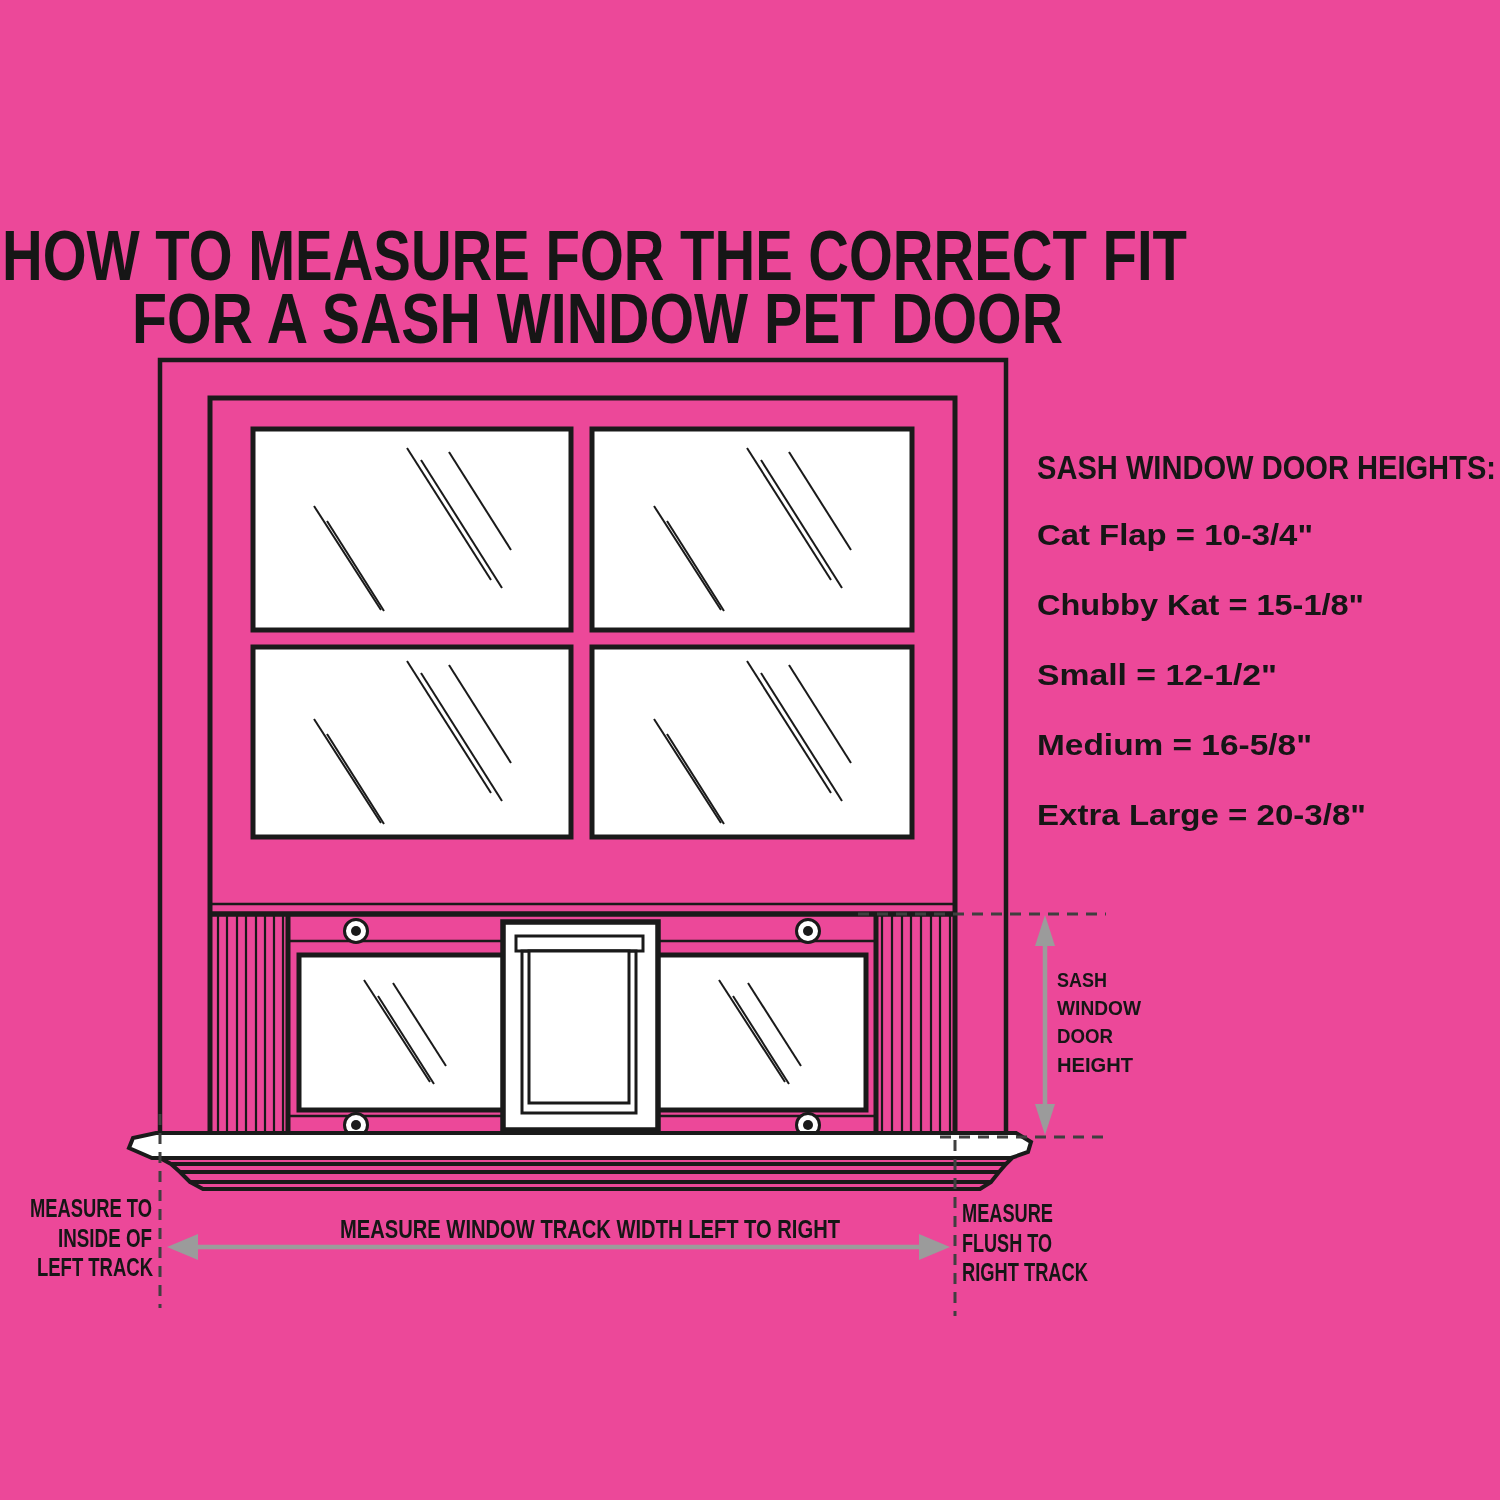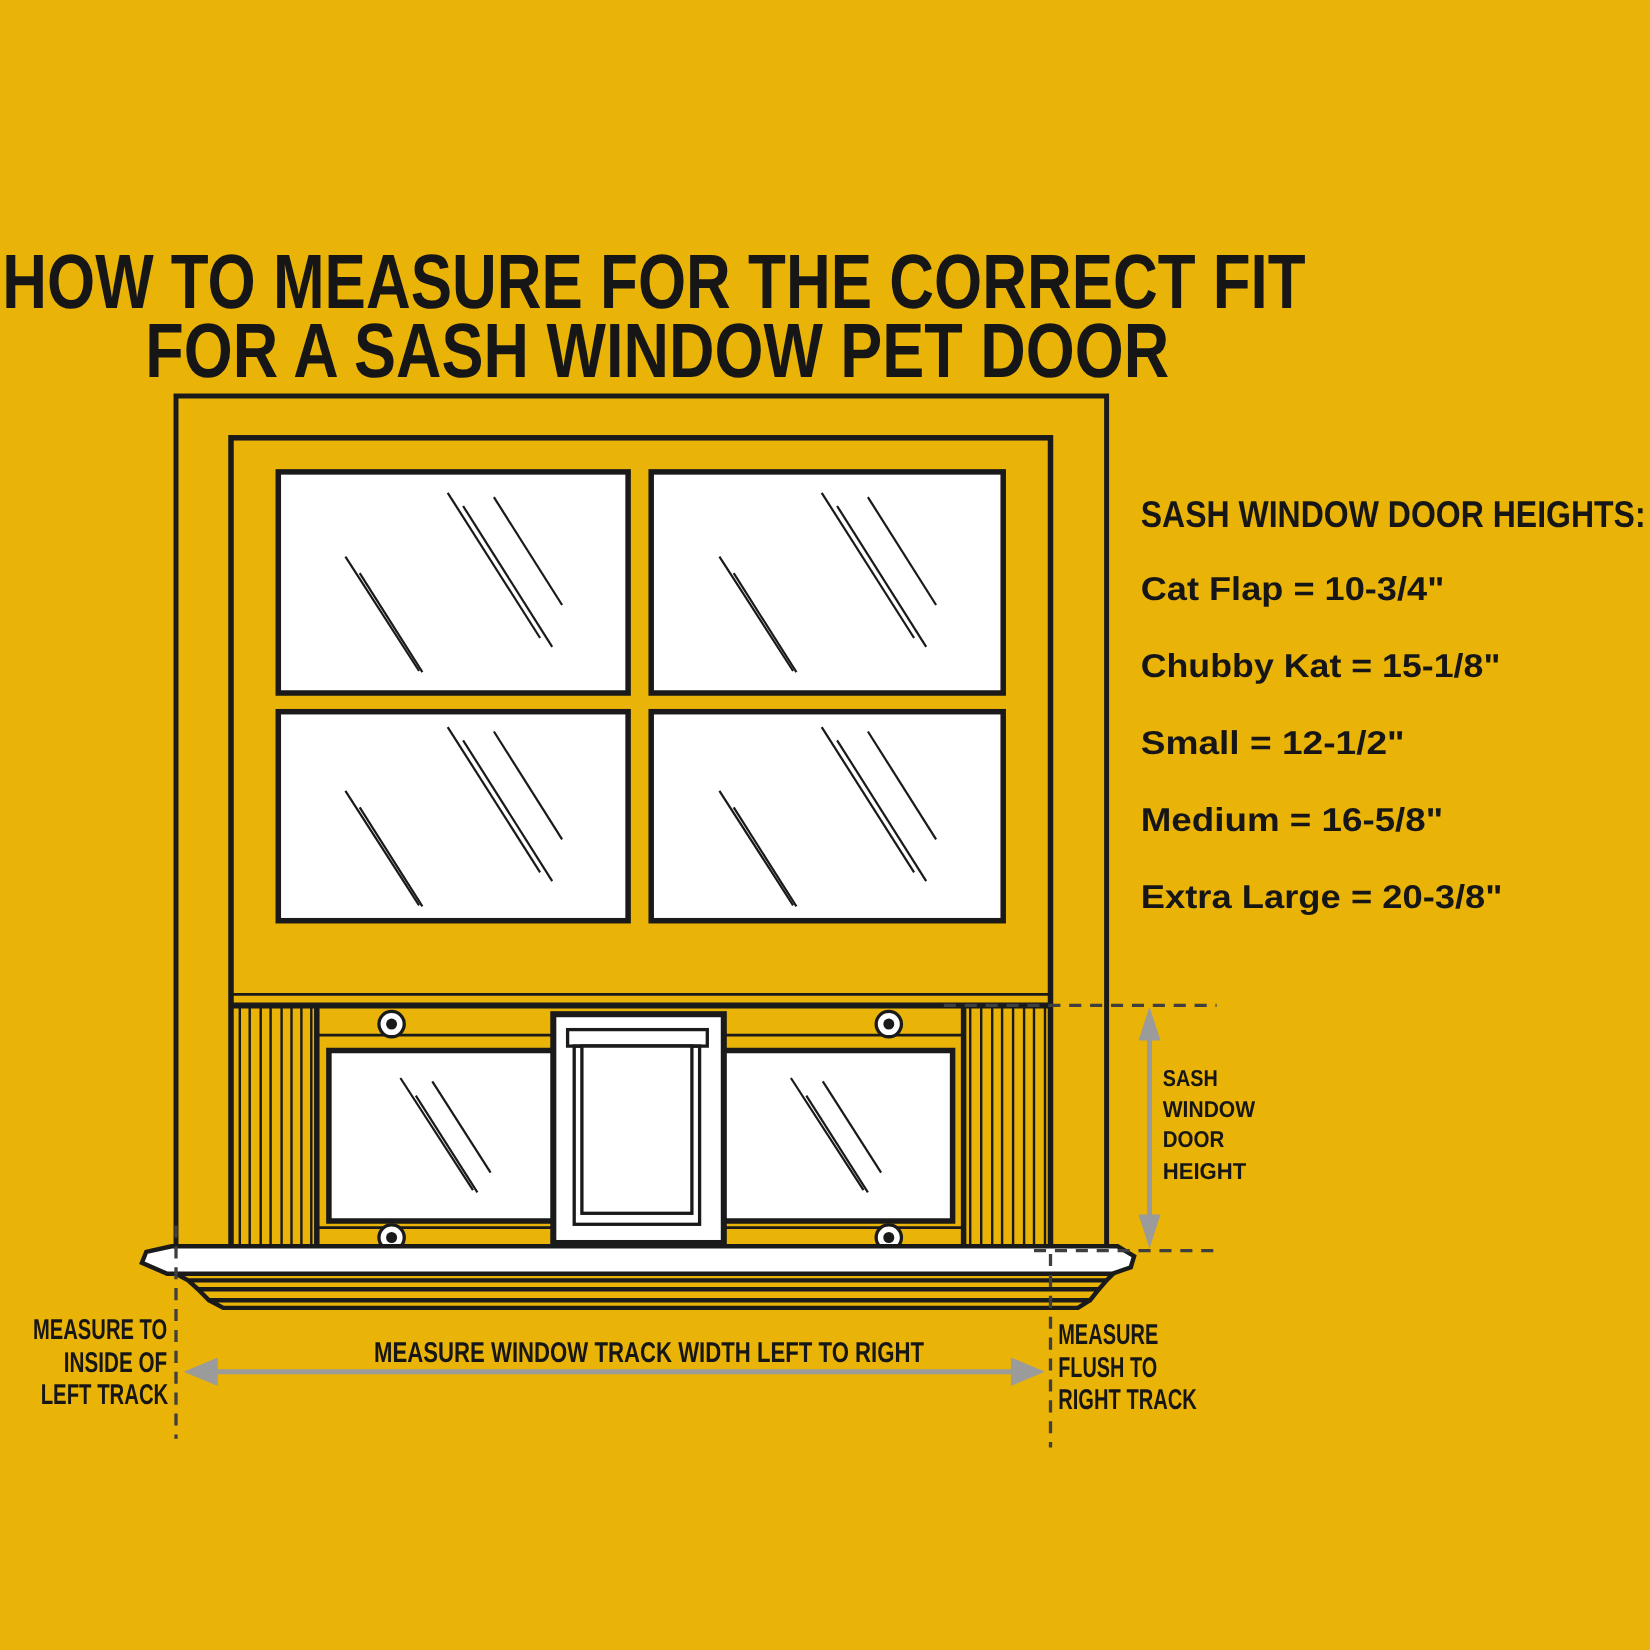--- a/index.html
+++ b/index.html
@@ -1,20 +1,20 @@
 <!DOCTYPE html>
 <html><head>
 <meta charset="utf-8">
 <style>
   html, body { margin: 0; padding: 0; background: #ffffff; }
   .canvas {
     position: relative;
     width: 1500px;
     height: 1500px;
-    background: #eab308;
+    background: #ec4899;
     font-family: "Liberation Sans", sans-serif;
     overflow: hidden;
   }
   svg text {
     font-family: "Liberation Sans", sans-serif;
     font-weight: bold;
     fill: #161616;
   }
 </style>
 </head>

